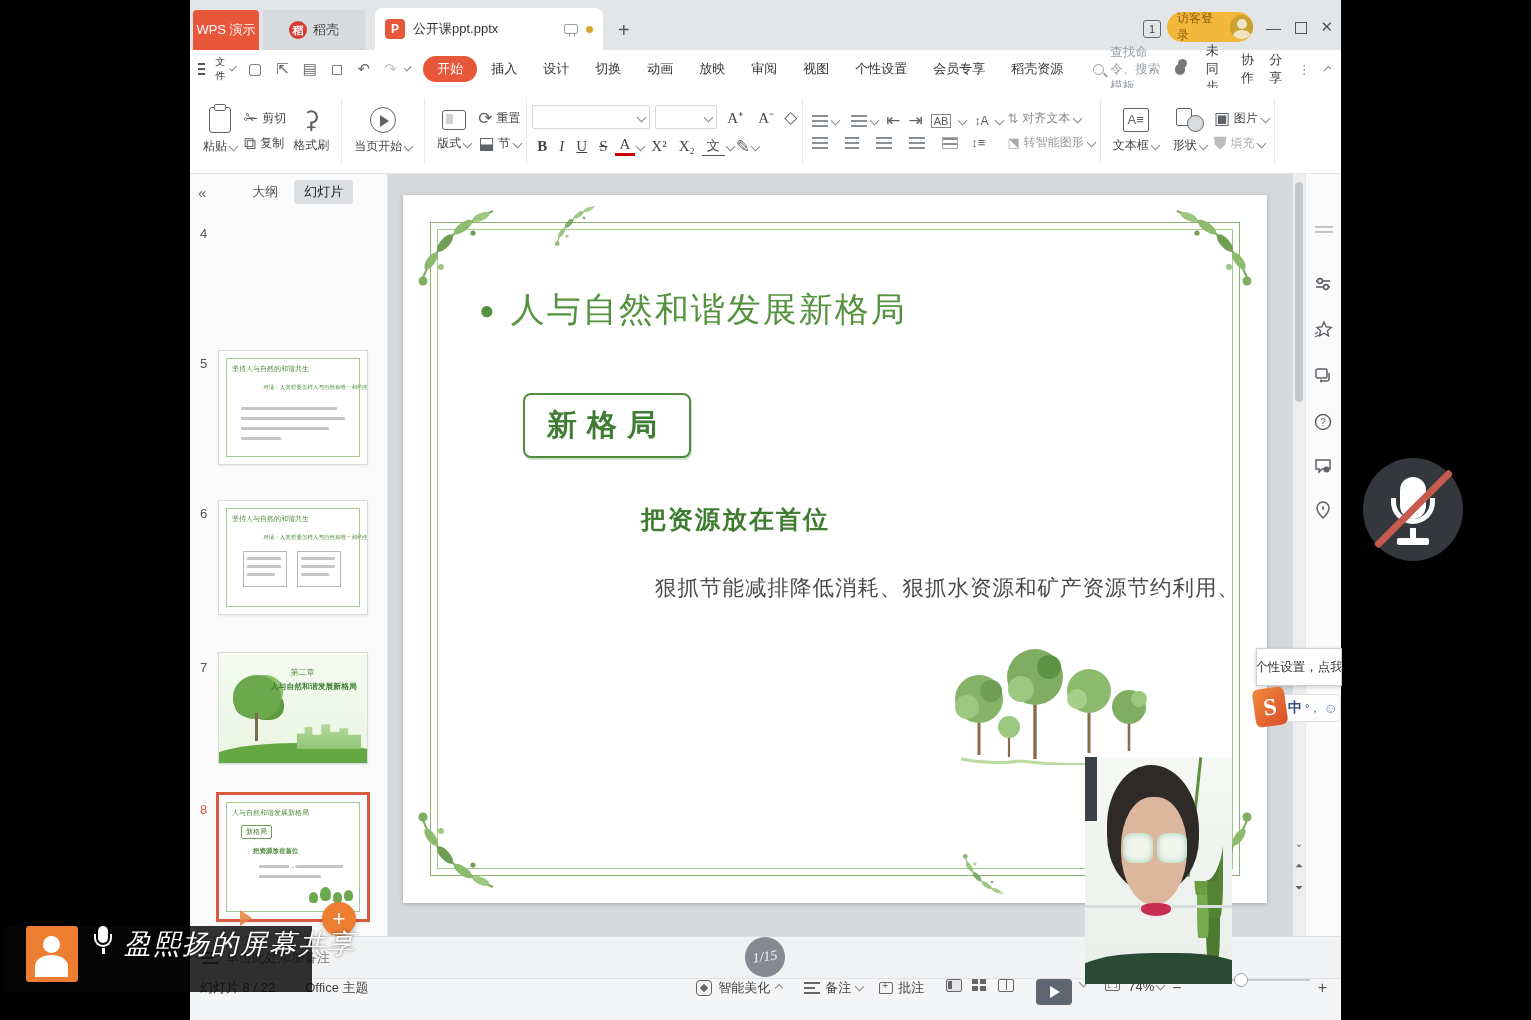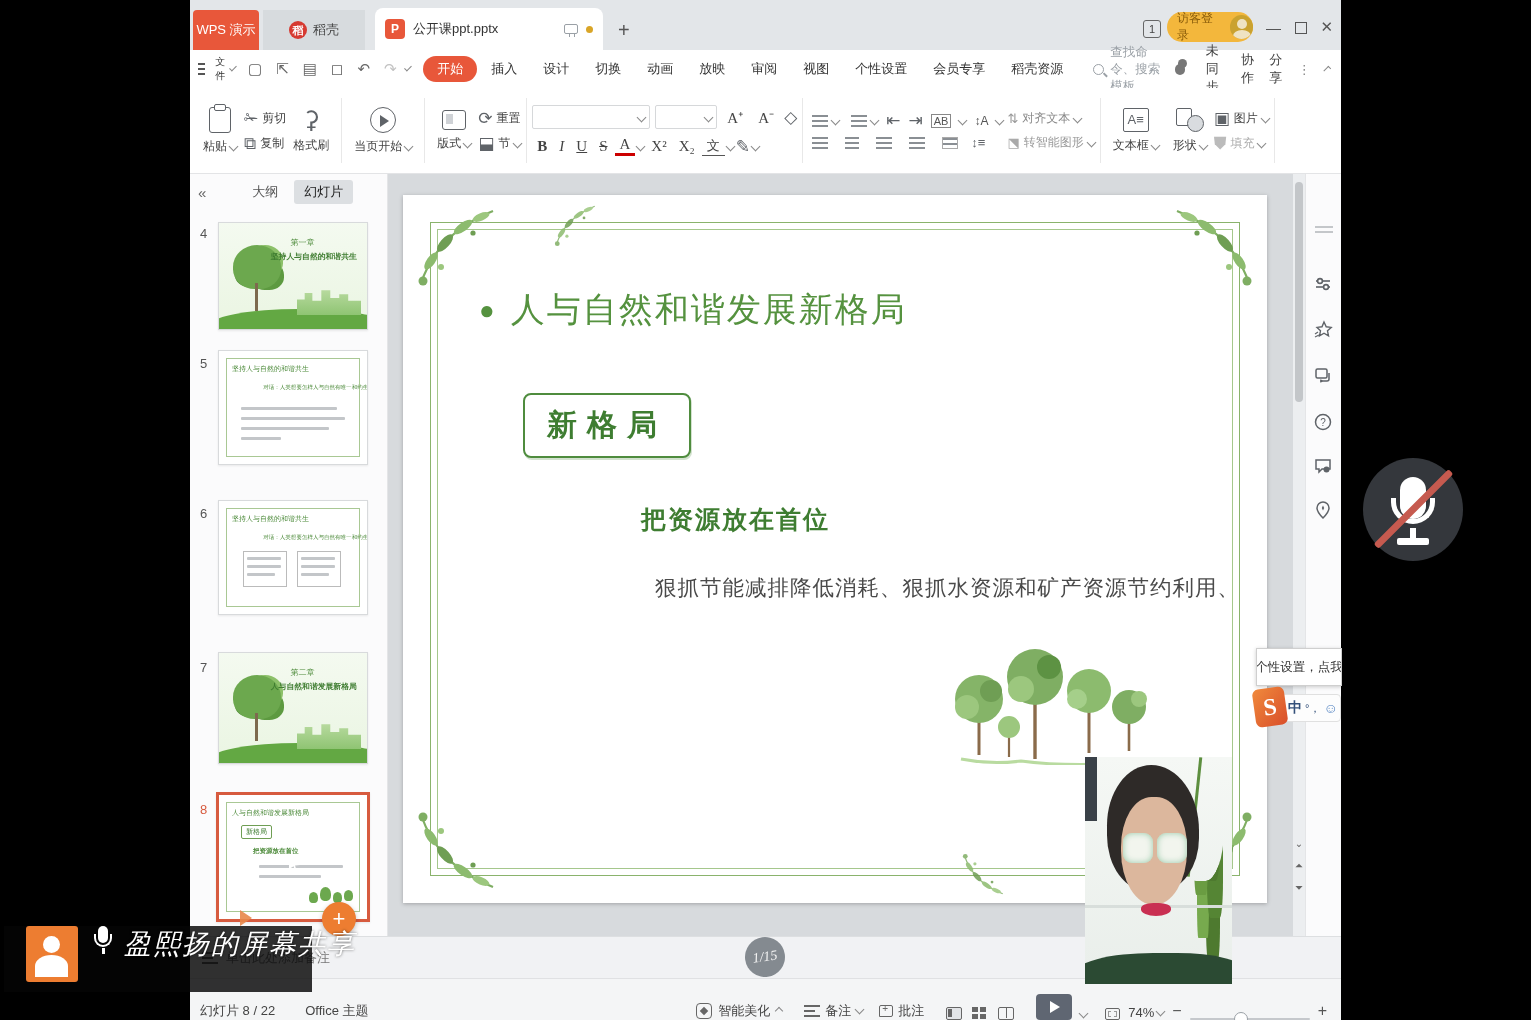--- a/index.html
+++ b/index.html
@@ -110,21 +110,21 @@
   .sline{position:absolute;left:252px;font-size:21.5px;color:#4a4a4a;letter-spacing:1px;white-space:nowrap}
   
   .toolcol{position:absolute;left:1115px;top:174px;width:36px;height:762px;background:#fbfbfc;border-left:1px solid #e4e5e7}
   .tcico{position:absolute;left:7px;width:22px;height:22px;color:#5f6368}
   .handle{position:absolute;left:9px;top:52px;width:18px;height:2px;background:#c4c7ca;box-shadow:0 5px 0 #c4c7ca}
   .vscroll{position:absolute;left:1103px;top:174px;width:12px;height:762px;background:#eceef0}
   .vthumb{position:absolute;left:2px;top:8px;width:8px;height:220px;border-radius:4px;background:#c3c6c9}
   .varrow{position:absolute;left:1px;color:#666;font-size:10px;width:10px;text-align:center}
   
   .notesbar{position:absolute;left:0;top:936px;width:100%;height:42px;background:#f1f2f4;border-top:1px solid #dddfe1;display:flex;align-items:center;padding-left:12px;gap:8px;color:#777}
-  .statusbar{position:absolute;left:0;top:978px;width:100%;height:42px;background:#f4f5f6;border-top:1px solid #e0e1e3;display:flex;align-items:flex-end;padding:0 10px;gap:8px;color:#444;font-size:13px}
+  .statusbar{position:absolute;left:0;top:978px;width:100%;height:42px;background:#f4f5f6;border-top:1px solid #e0e1e3;display:flex;align-items:flex-start;padding:0 10px;gap:8px;color:#444;font-size:13px}
   .svcico{width:16px;height:13px;border:1.5px solid #666;border-radius:2px;position:relative}
   .svc1::after{content:"";position:absolute;left:1px;top:1px;width:4px;height:8px;background:#666}
   .svc2{border:none}
   .svc2::after{content:"";position:absolute;left:0;top:0;width:6px;height:5px;background:#666;box-shadow:8px 0 #666,0 7px #666,8px 7px #666}
   .svc3::after{content:"";position:absolute;left:6.5px;top:0;width:1.5px;height:10px;background:#666}
   .playbtn{width:36px;height:26px;background:#5f6672;border-radius:4px;display:flex;align-items:center;justify-content:center}
   .playbtn::after{content:"";border-left:10px solid #fff;border-top:6px solid transparent;border-bottom:6px solid transparent;margin-left:2px}
   .fitico{width:15px;height:12px;border:1.5px solid #666;border-radius:2px;position:relative}
   .fitico::after{content:"";position:absolute;inset:2px;border:1px dashed #999}
   .sltrack{width:120px;height:2px;background:#c5c8cc;border-radius:1px;position:relative}
@@ -423,30 +423,20 @@
   <div class="sidebar">
     <div class="sbhead">
       <span style="color:#666;font-size:15px">«</span>
       <span class="sbtabs">
         <span class="sbtab">大纲</span>
         <span class="sbtab active">幻灯片</span>
       </span>
     </div>
 
     <span class="tnum" style="top:52px">4</span>
-    <div class="thumb" style="top:48px;height:108px">
-      <div class="gslide">
-        <span class="gtree"></span>
-          <span class="gtrunk"></span>
-          <span class="gground"></span>
-          <span class="gcity"></span>
-        <span class="gchap">第一章</span>
-        <span class="gtitle">坚持人与自然的和谐共生</span>
-      </div>
-    </div>
 
     <span class="tnum" style="top:182px">5</span>
     <div class="thumb" style="top:176px;height:115px">
       <div class="wslide">
         <div class="winner"></div>
         <span class="wtitle">坚持人与自然的和谐共生</span>
         <span class="wsub" style="left:34px;top:32px;transform:scale(.85)">对话：人类想要怎样人与自然有唯一和约生活需</span>
         <span class="gbar" style="left:22px;top:56px;width:96px"></span>
         <span class="gbar" style="left:22px;top:66px;width:104px"></span>
         <span class="gbar" style="left:22px;top:76px;width:88px"></span>

